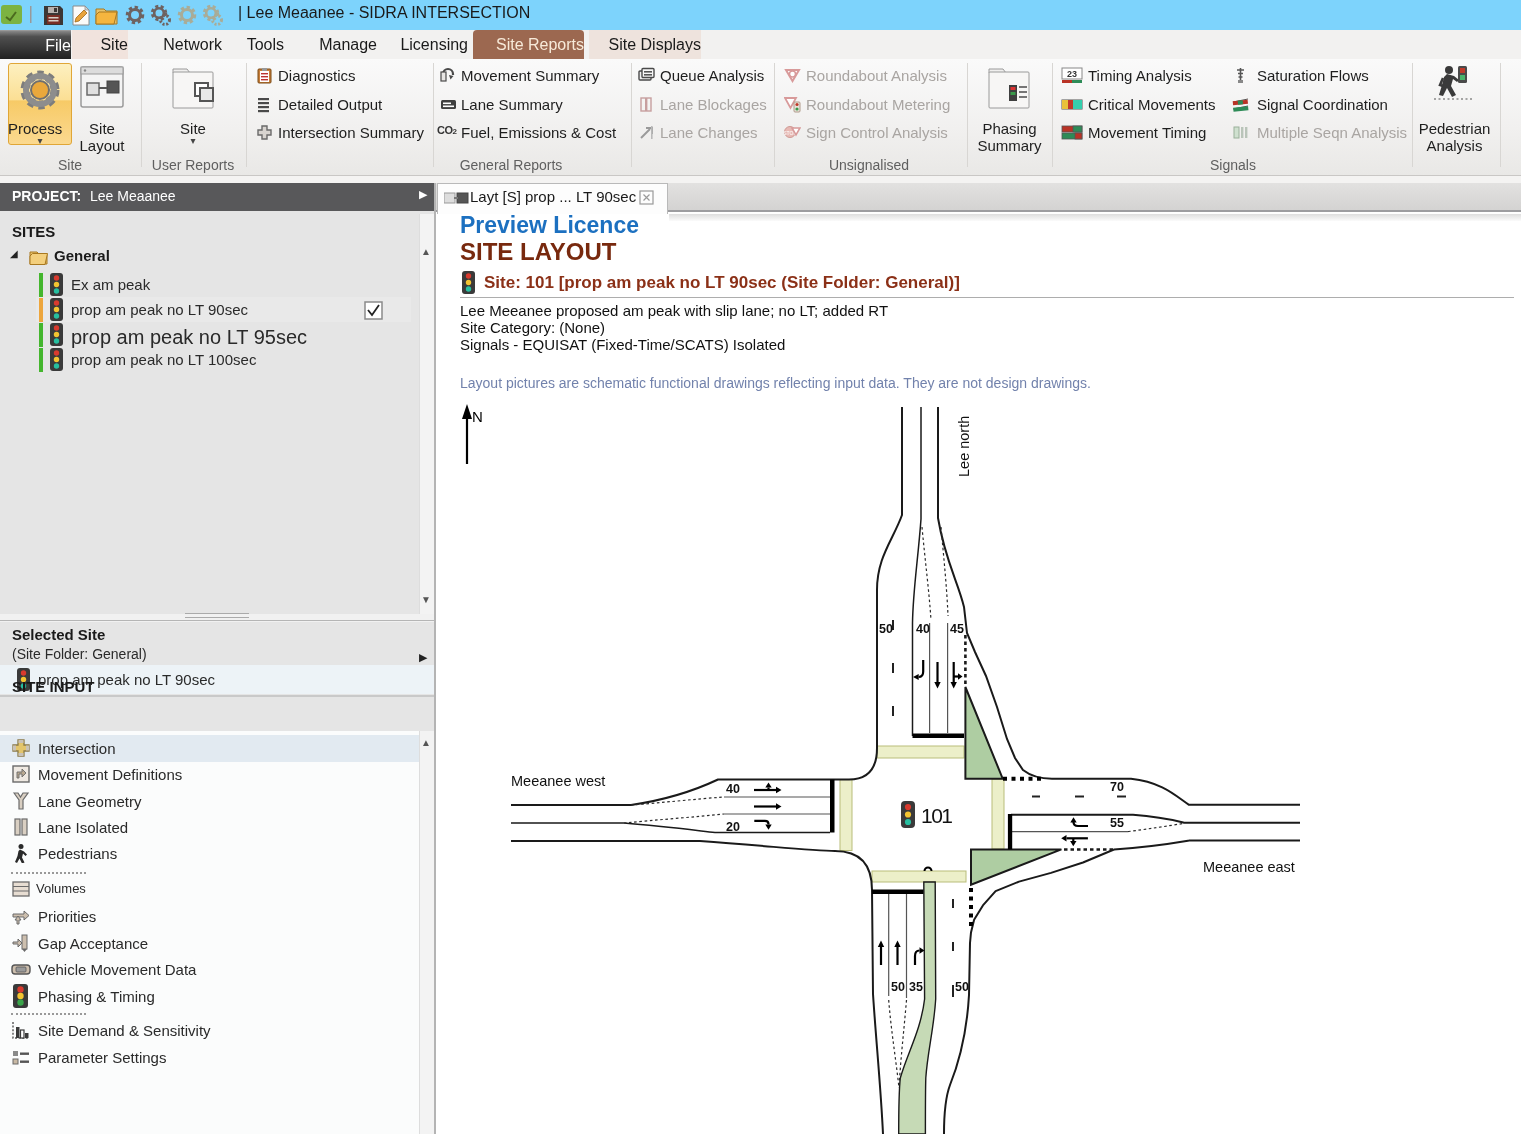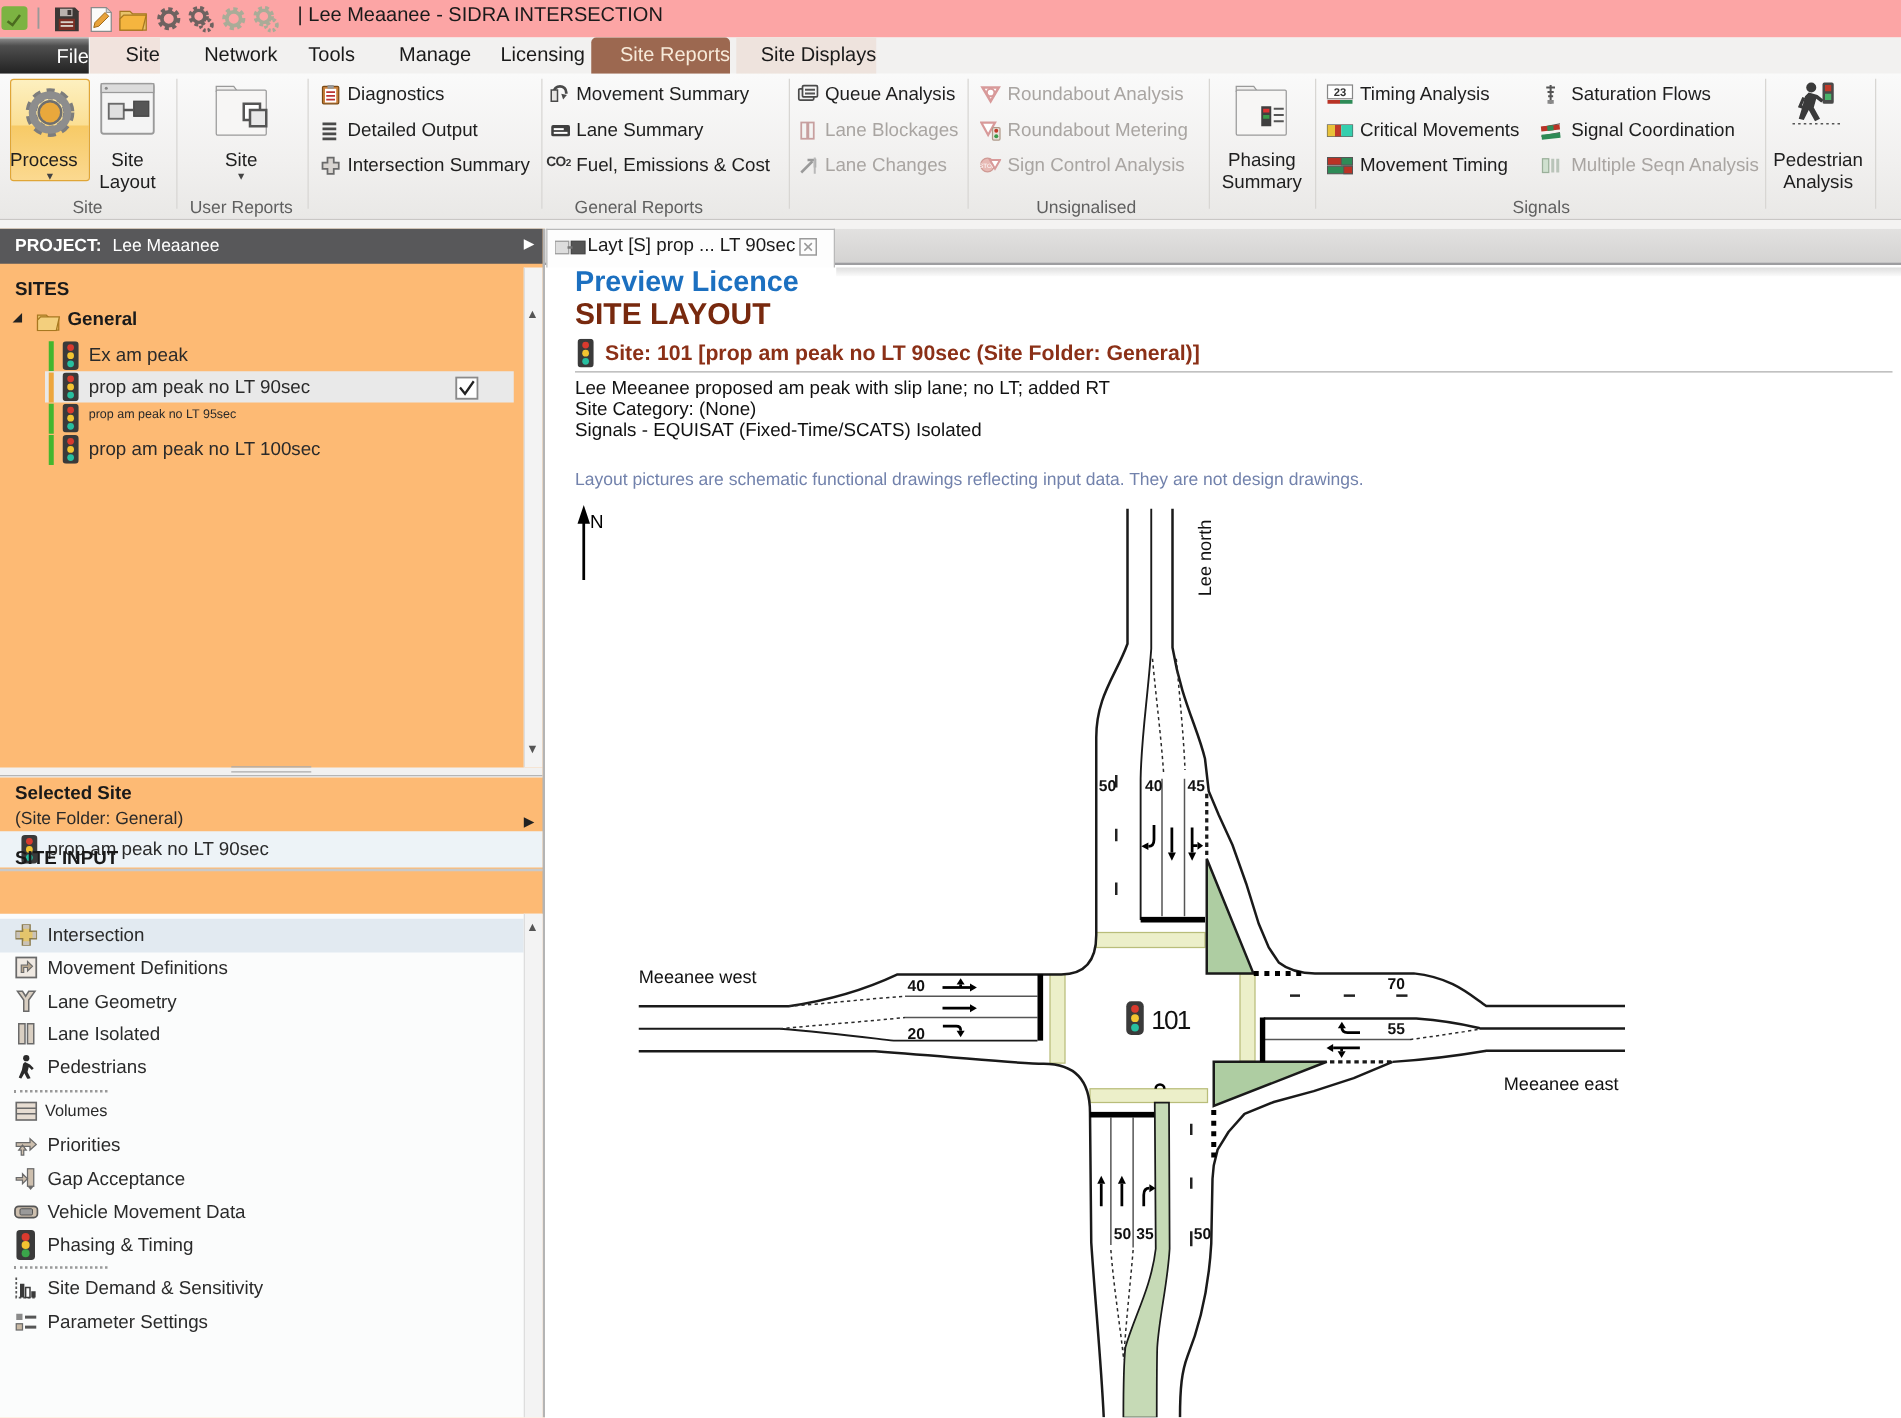--- a/index.html
+++ b/index.html
@@ -1,20 +1,20 @@
 <!DOCTYPE html>
 <html><head>
 <meta charset="utf-8">
 <style>
 *{margin:0;padding:0;box-sizing:border-box}
 html,body{width:1521px;height:1134px;overflow:hidden;background:#fff;font-family:"Liberation Sans",sans-serif;}
 .abs{position:absolute}
 #page{position:relative;width:1521px;height:1134px;background:#fff}
 
-#titlebar{position:absolute;left:0;top:0;width:1521px;height:30px;background:#fca5a5}
+#titlebar{position:absolute;left:0;top:0;width:1521px;height:30px;background:#7dd3fc}
 #titlebar .title{position:absolute;left:238px;top:4px;font-size:16px;color:#1a1a1a}
 
 #tabrow{position:absolute;left:0;top:30px;width:1521px;height:29px;background:#f2f1f0}
 .tab{position:absolute;top:0;height:29px;font-size:16px;color:#1a1a1a;text-align:right;line-height:29px}
 #tab-file{left:0;width:71px;background:linear-gradient(#888,#4f4f4f 20%,#222);color:#fff;border-top:1px solid #999}
 #tab-site{left:72px;width:56px;background:#f1e3dd}
 #tab-network{left:130px;width:92px}
 #tab-tools{left:224px;width:60px}
 #tab-manage{left:286px;width:91px}
 #tab-licensing{left:379px;width:89px}
@@ -264,21 +264,21 @@
       <path d="M11 13 l-3 7 3 1" fill="none" stroke="#3a3a3a" stroke-width="2.5"></path>
       <rect x="26" y="1" width="9" height="17" rx="1.5" fill="#4a4a4a"></rect>
       <rect x="28" y="3" width="5" height="5" fill="#c03a2a"></rect>
       <rect x="28" y="10" width="5" height="5" fill="#4ab36a"></rect>
       <path d="M2 34 h38" stroke="#555" stroke-width="1.2" stroke-dasharray="2 2.5"></path>
     </svg>
     <div class="bigbtn" style="left:1412px;top:61px;width:85px">Pedestrian<br>Analysis</div>
   </div>
   <div class="abs" style="left:0;top:176px;width:1521px;height:7px;background:#f4f3f2"></div>
 
-  <div id="leftpanel" class="abs" style="left:0;top:183px;width:436px;height:951px;background:#fdba74;border-right:2px solid #b4b4b4">
+  <div id="leftpanel" class="abs" style="left:0;top:183px;width:436px;height:951px;background:#e5e5e5;border-right:2px solid #b4b4b4">
     <div class="abs" style="left:0;top:0;width:434px;height:28px;background:#58585a;color:#fff">
       <span class="abs" style="left:12px;top:5px;font-size:14px;font-weight:bold">PROJECT:</span>
       <span class="abs" style="left:90px;top:5px;font-size:14px">Lee Meaanee</span>
       <span class="abs" style="left:419px;top:5px;font-size:11px">▶</span>
     </div>
     <div class="abs" style="left:12px;top:40px;font-size:15px;font-weight:bold;color:#1a1a1a">SITES</div>
 
     <div class="abs" style="left:10px;top:65px;font-size:10px;color:#222">◢</div>
     <svg class="abs" style="left:29px;top:66px" width="19" height="16" viewBox="0 0 19 16">
       <path d="M1 3 h7 l2 2 h8 v10 h-17 z" fill="#e8c26a" stroke="#a87820"></path>
@@ -310,21 +310,21 @@
     <svg class="abs" style="left:364px;top:118px" width="19" height="19" viewBox="0 0 19 19">
         <rect x="1" y="1" width="17" height="17" fill="#fff" stroke="#8a8a8a" stroke-width="1.5"></rect>
         <path d="M4 9 l4 5 7-10" fill="none" stroke="#222" stroke-width="1.8"></path>
       </svg>
     <svg class="abs" style="left:50px;top:140px" width="13" height="23" viewBox="0 0 13 23">
         <rect x="0" y="0" width="13" height="23" rx="3" fill="#3a3a3a"></rect>
         <circle cx="6.5" cy="5" r="2.7" fill="#d93a2e"></circle>
         <circle cx="6.5" cy="11.5" r="2.7" fill="#f3c431"></circle>
         <circle cx="6.5" cy="18" r="2.7" fill="#27bfa0"></circle>
       </svg>
-    <div class="abs" style="left:71px;top:143px;font-size:10px;color:#2a2a2a">prop am peak no LT 95sec</div>
+    <div class="abs" style="left:71px;top:143px;font-size:20px;color:#2a2a2a">prop am peak no LT 95sec</div>
     <svg class="abs" style="left:50px;top:165px" width="13" height="23" viewBox="0 0 13 23">
         <rect x="0" y="0" width="13" height="23" rx="3" fill="#3a3a3a"></rect>
         <circle cx="6.5" cy="5" r="2.7" fill="#d93a2e"></circle>
         <circle cx="6.5" cy="11.5" r="2.7" fill="#f3c431"></circle>
         <circle cx="6.5" cy="18" r="2.7" fill="#27bfa0"></circle>
       </svg>
     <div class="abs" style="left:71px;top:168px;font-size:15px;color:#2a2a2a">prop am peak no LT 100sec</div>
 
     <div class="abs" style="left:419px;top:31px;width:15px;height:400px;background:#f3f3f3;border-left:1px solid #ddd"></div>
     <div class="abs" style="left:421px;top:63px;font-size:10px;color:#555">▲</div>

